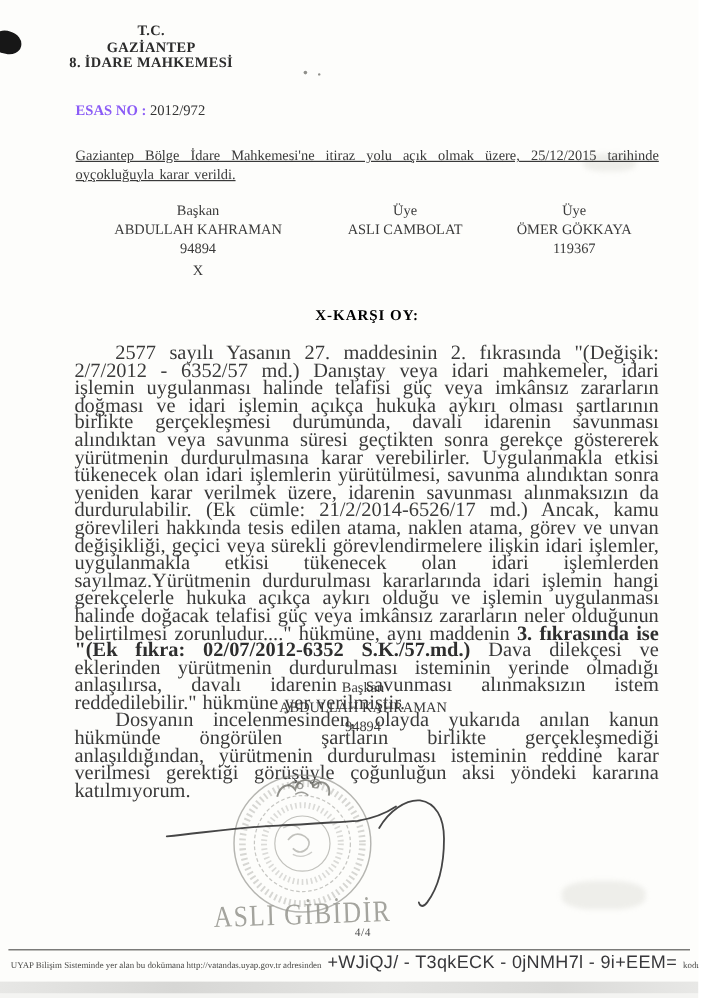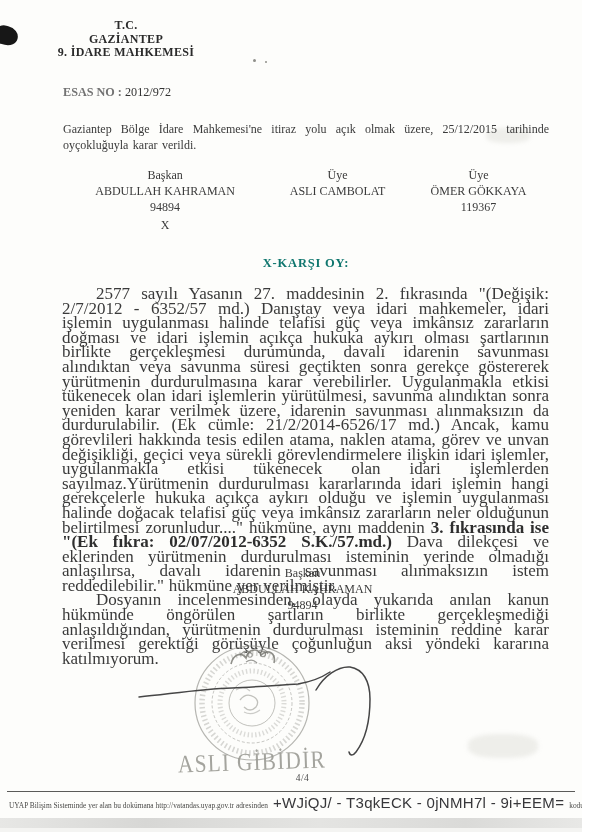--- a/index.html
+++ b/index.html
@@ -13,35 +13,35 @@
   .speck{position:absolute;background:#8f8f8a;border-radius:50%;}
   .smudge{position:absolute;background:rgba(160,160,152,.16);filter:blur(2px);border-radius:40%;}
   .bottom-band{position:absolute;left:0;right:0;top:818px;height:10px;
     background:linear-gradient(to right,#e7e7e5,#d7d7d5 25%,#e4e4e2 55%,#dadad8 80%,#e8e8e6);}
   .below-band{position:absolute;left:0;right:0;top:828px;height:4px;background:#f4f4f2;}
 
   
   .court-header{position:absolute;left:55px;top:19px;width:142px;text-align:center;
     font-weight:bold;font-size:12px;line-height:13.5px;color:#2b2b2b;letter-spacing:.3px;}
   .esas-row{position:absolute;left:63px;top:85px;font-size:12.2px;color:#333;}
-  .esas-row b{color:#737373;}
+  .esas-row b{color:#8b5cf6;}
 
   .intro{position:absolute;left:63px;top:122px;width:486px;font-size:12px;line-height:15.5px;
-    text-align:justify;word-spacing:1.5px;}
+    text-align:justify;word-spacing:1.5px;text-decoration:underline;}
 
   
   .panel-row{position:absolute;left:63px;top:167px;width:486px;display:flex;font-size:12px;line-height:16px;}
   .panel-col{text-align:center;}
   .panel-col.c1{width:42%;}
   .panel-col.c2{width:29%;}
   .panel-col.c3{width:29%;}
   .dissent-mark{margin-top:2px;}
 
   .dissent-heading{position:absolute;left:63px;top:256px;width:486px;text-align:center;
-    font-weight:bold;font-size:12.5px;color:#0f766e;letter-spacing:.8px;}
+    font-weight:bold;font-size:12.5px;color:#000000;letter-spacing:.8px;}
 
   .dissent-body{position:absolute;left:62px;top:287px;width:487px;font-size:17px;line-height:14.6px;
     text-align:justify;word-spacing:.6px;}
   .dissent-body p{margin:0;text-indent:34px;}
   .dissent-body b{color:#2e2e2e;}
 
   .closing-sign{position:absolute;left:0;top:565px;width:605px;text-align:center;
     font-size:12px;line-height:16px;}
 
   .stamp-layer{position:absolute;left:0;top:620px;width:605px;height:185px;}
@@ -63,21 +63,21 @@
 
   <div class="corner-blob"></div>
   <span class="speck" style="left:253px;top:59px;width:3px;height:3px;"></span>
   <span class="speck" style="left:265px;top:61px;width:2px;height:2px;"></span>
   <div class="smudge" style="left:486px;top:128px;width:44px;height:15px;"></div>
   <div class="smudge" style="left:468px;top:734px;width:70px;height:24px;"></div>
 
   <div class="court-header">
     <div>T.C.</div>
     <div>GAZİANTEP</div>
-    <div>9. İDARE MAHKEMESİ</div>
+    <div>8. İDARE MAHKEMESİ</div>
   </div>
 
   <div class="esas-row"><b>ESAS NO :</b> <span>2012/972</span></div>
 
   <div class="intro">Gaziantep Bölge İdare Mahkemesi'ne itiraz yolu açık olmak üzere, 25/12/2015 tarihinde oyçokluğuyla karar verildi.</div>
 
   <div class="panel-row">
     <div class="panel-col c1">
       <div>Başkan</div>
       <div>ABDULLAH KAHRAMAN</div>

